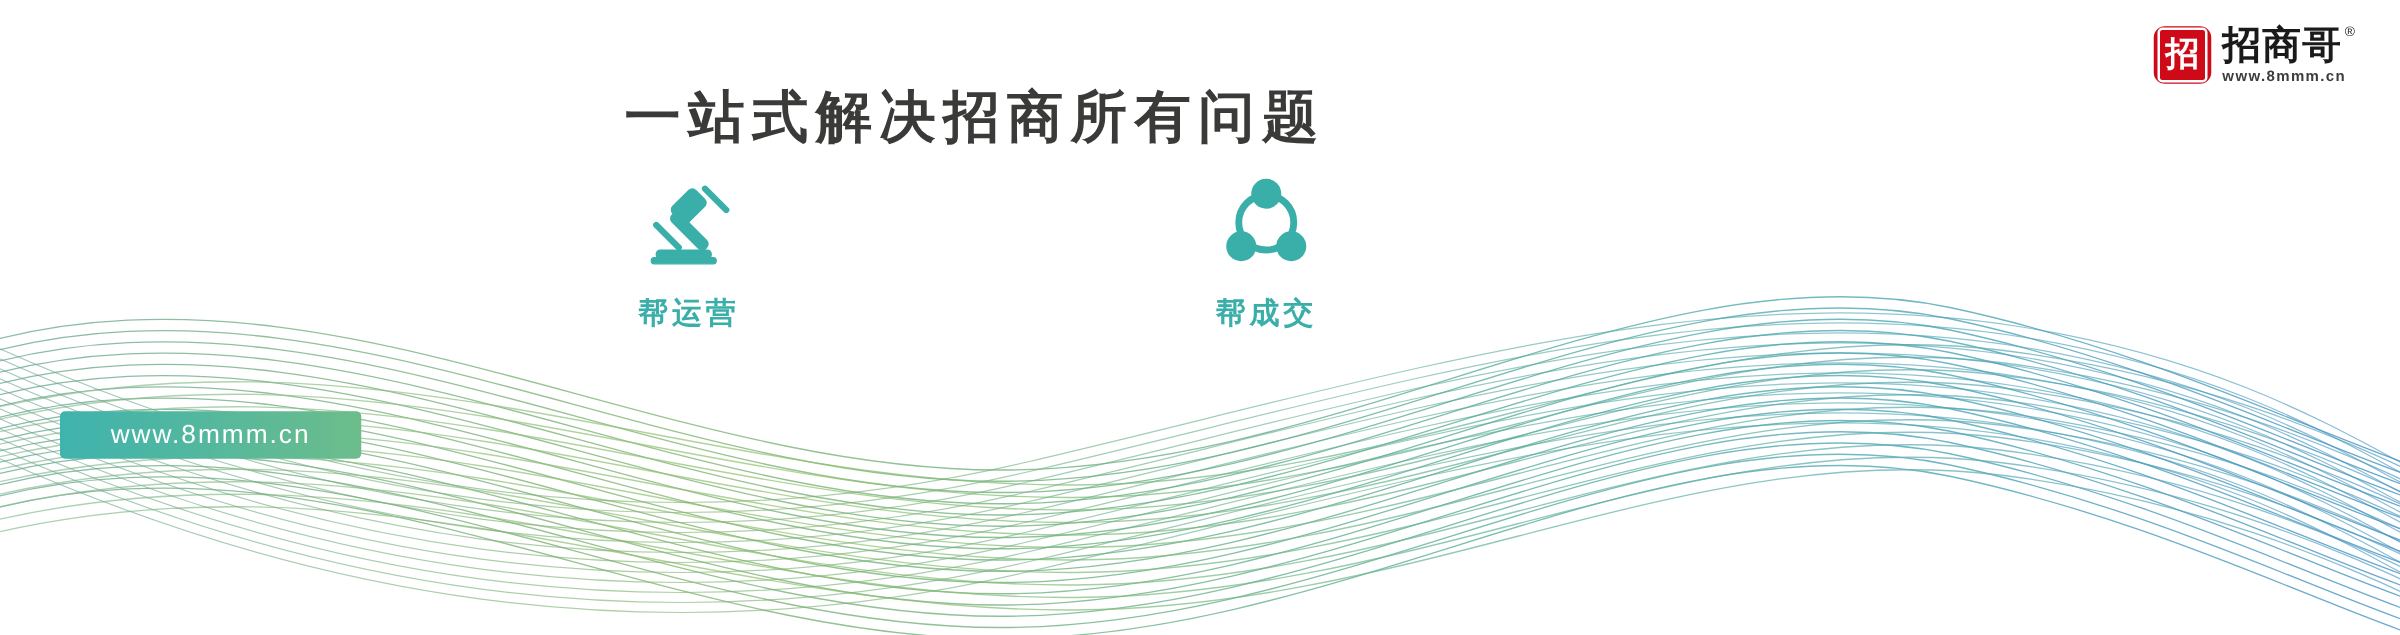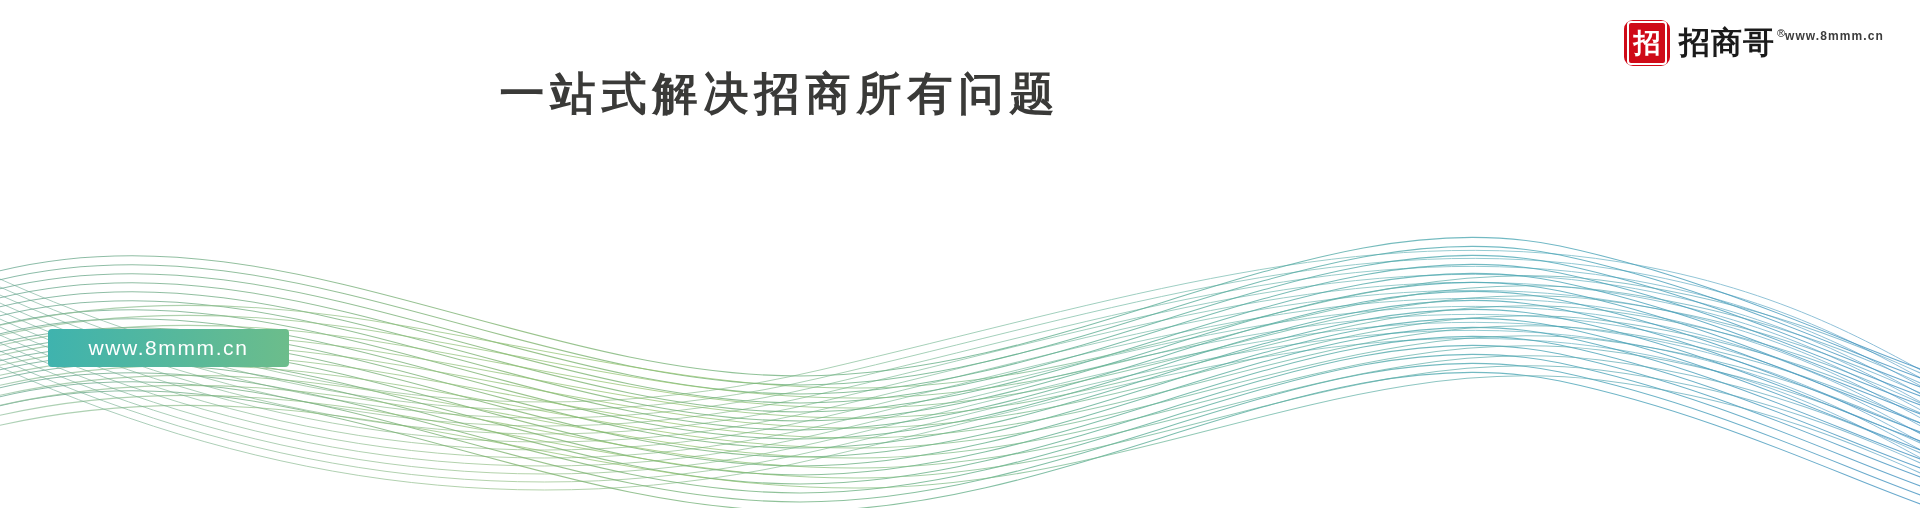--- a/index.html
+++ b/index.html
@@ -57,21 +57,21 @@
     align-items: center;
     justify-content: center;
     color: #ffffff;
     font-size: 27px;
     font-weight: bold;
     line-height: 1;
     letter-spacing: 0;
   }
   .logo-text {
     display: flex;
-    flex-direction: row;
+    flex-direction: column;
     justify-content: center;
   }
   .logo-word-row {
     display: flex;
     align-items: flex-start;
   }
   .logo-word {
     font-size: 31px;
     font-weight: bold;
     color: #1a1a1a;
@@ -252,21 +252,53 @@
       <div class="logo-url">www.8mmm.cn</div>
     </div>
   </div>
 
   <div class="headline">一站式解决招商所有问题</div>
 
   <div class="features">
 
 
 
-
+    <div class="feature">
+      <div class="feature-icon">
+        <svg width="80" height="80" viewBox="0 0 80 80" xmlns="http://www.w3.org/2000/svg" xmlns:xlink="http://www.w3.org/1999/xlink">
+          <g fill="#3aafa9" stroke="#3aafa9" stroke-linecap="round" stroke-linejoin="round">
+            <rect x="27" y="20" width="26" height="18" rx="4" transform="rotate(-45 40 29)"></rect>
+            <rect x="36" y="30" width="9" height="38" rx="4" transform="rotate(-45 40.5 49)"></rect>
+            <rect x="14" y="64" width="44" height="7" rx="3.2"></rect>
+            <rect x="10" y="70" width="52" height="5" rx="2.4"></rect>
+          </g>
+          <g stroke="#3aafa9" stroke-width="5" stroke-linecap="round" fill="none">
+            <line x1="53" y1="15" x2="70" y2="32"></line>
+            <line x1="14" y1="44" x2="32" y2="62"></line>
+          </g>
+        </svg>
+      </div>
+      <div class="feature-label">帮运营</div>
+    </div>
+
+    <div class="feature">
+      <div class="feature-icon">
+        <svg width="80" height="80" viewBox="0 0 80 80" xmlns="http://www.w3.org/2000/svg">
+          <g fill="none" stroke="#3aafa9" stroke-width="5.5">
+            <circle cx="40" cy="42" r="22"></circle>
+          </g>
+          <g fill="#3aafa9">
+            <circle cx="40" cy="19" r="12"></circle>
+            <circle cx="20" cy="61" r="12"></circle>
+            <circle cx="60" cy="61" r="12"></circle>
+          </g>
+        </svg>
+      </div>
+      <div class="feature-label">帮成交</div>
+    </div>
 
   </div>
 
   <div class="url-badge">
     <span class="url-badge-text">www.8mmm.cn</span>
   </div>
 
 </div>
 
 </body></html>

